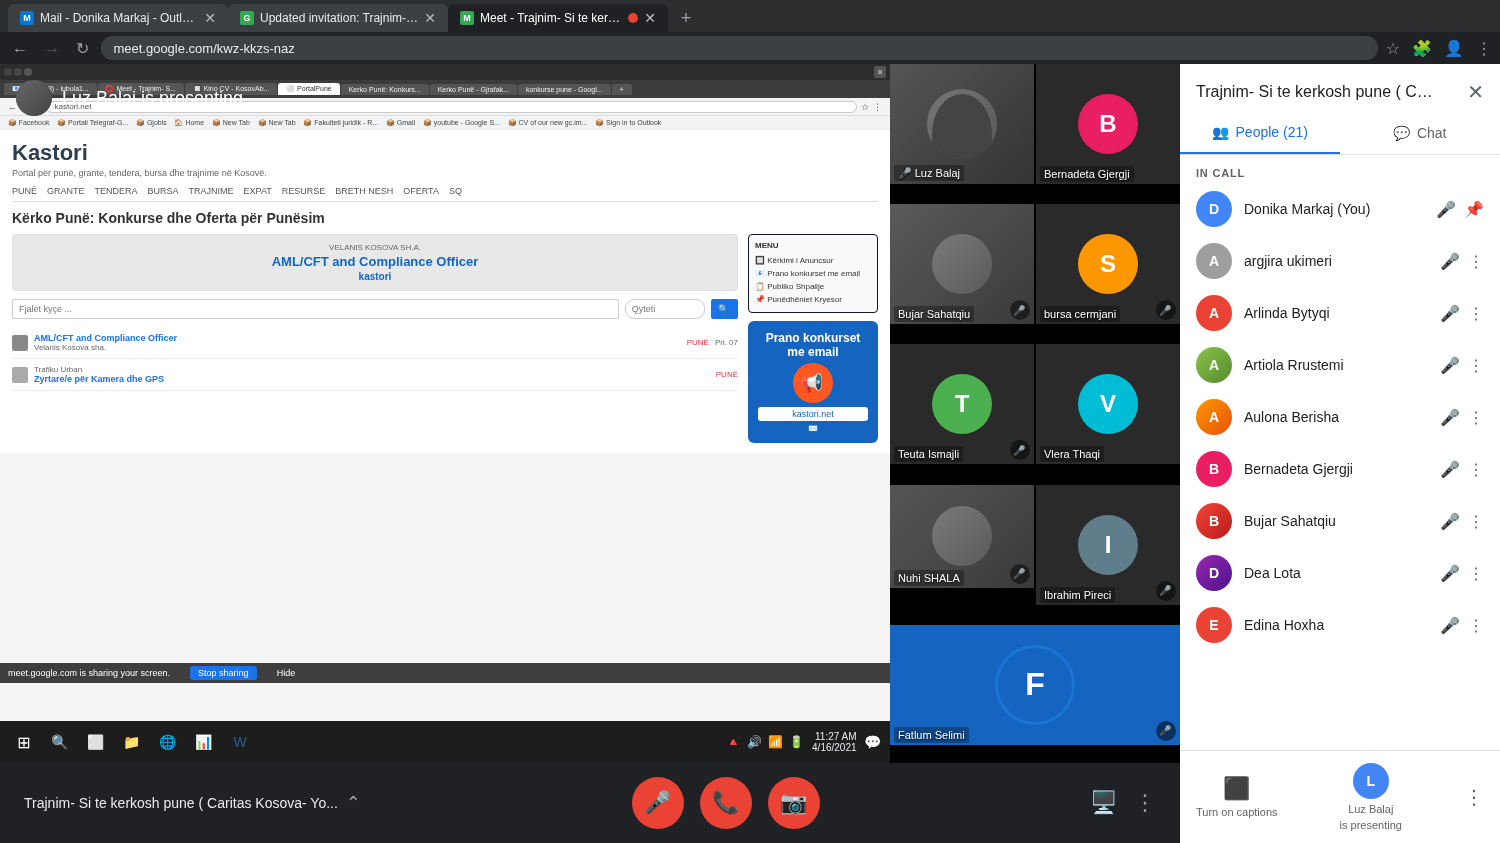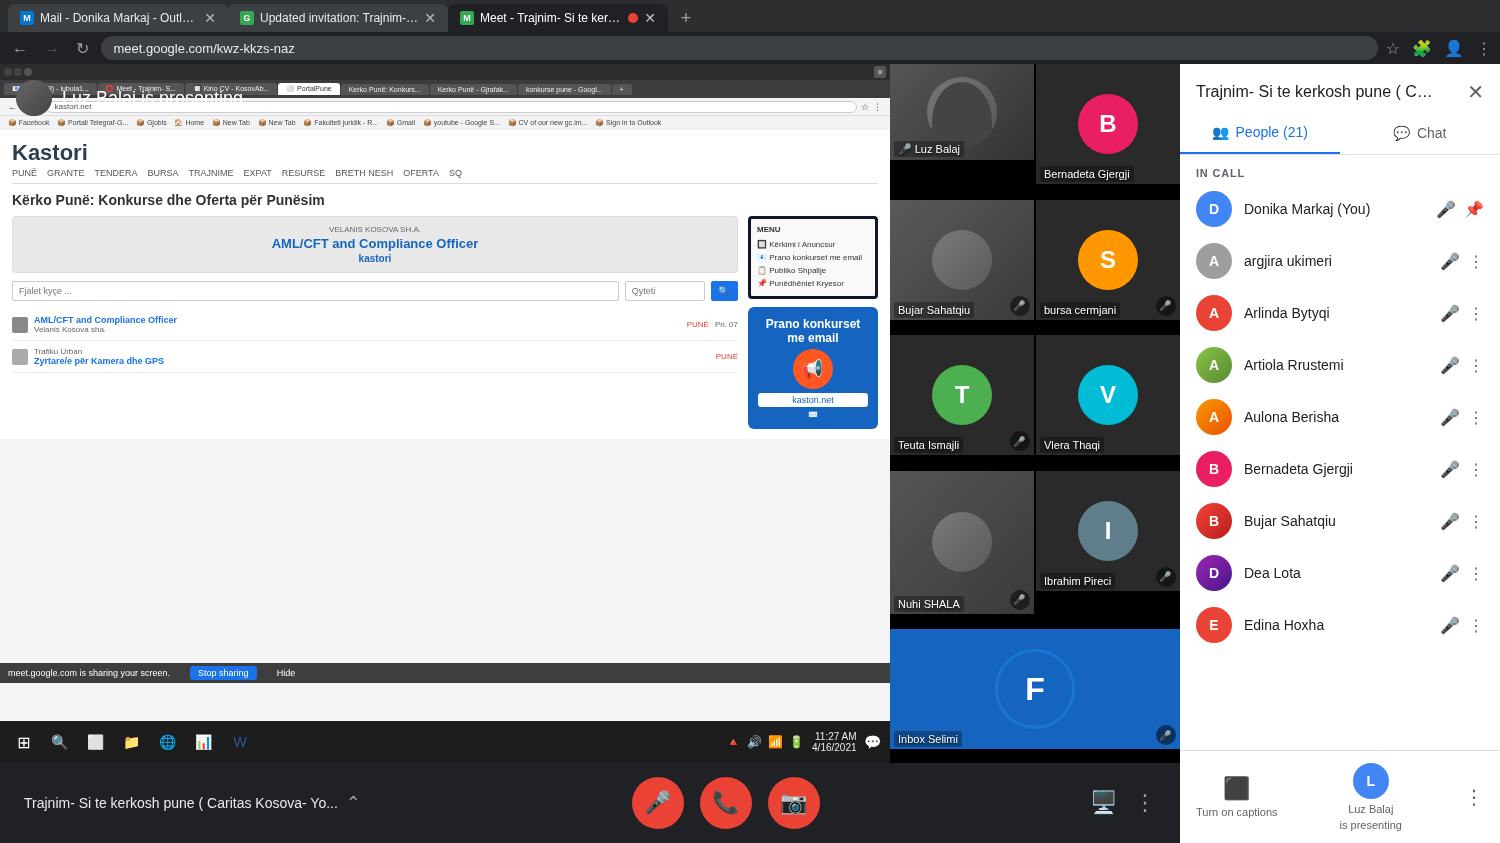--- a/index.html
+++ b/index.html
@@ -169,20 +169,21 @@
             <span style="font-size:7px;color:#444;">📦 New Tab</span>
             <span style="font-size:7px;color:#444;">📦 Fakulteti juridik - R...</span>
             <span style="font-size:7px;color:#444;">📦 Gmail</span>
             <span style="font-size:7px;color:#444;">📦 youtube - Google S...</span>
             <span style="font-size:7px;color:#444;">📦 CV of our new gc.im...</span>
             <span style="font-size:7px;color:#444;">📦 Sign in to Outlook</span>
           </div>
 
           <div style="background:#fff;padding:10px 12px;flex:1;position:relative;">
             <div style="font-size:22px;font-weight:bold;color:#2c3e50;margin-bottom:2px;">Kastori</div>
+            <div style="font-size:9px;color:#666;margin-bottom:8px;">Portal për punë, grante, tendera, bursa dhe trajnime në Kosovë.</div>
 
             <div style="display:flex;gap:10px;font-size:9px;color:#555;border-bottom:1px solid #ddd;padding-bottom:5px;margin-bottom:8px;">
               <span>PUNË</span>
                 <span>GRANTE</span>
                 <span>TENDERA</span>
                 <span>BURSA</span>
                 <span>TRAJNIME</span>
                 <span>EXPAT</span>
                 <span>RESURSE</span>
                 <span>BRETH NESH</span>
@@ -196,21 +197,21 @@
               <div style="flex:1;">
 
                 <div style="background:#e8e8e8;border-radius:4px;padding:8px;margin-bottom:8px;text-align:center;border:1px solid #ddd;">
                   <div style="font-size:8px;color:#666;margin-bottom:2px;">VELANIS KOSOVA SH.A.</div>
                   <div style="font-size:13px;font-weight:bold;color:#1565c0;margin-bottom:2px;">AML/CFT and Compliance Officer</div>
                   <div style="font-size:10px;font-weight:bold;color:#1565c0;">kastori</div>
                 </div>
 
                 <div style="display:flex;gap:6px;margin-bottom:8px;">
                   <input style="flex: 1 1 0%; border: 1px solid rgb(204, 204, 204); border-radius: 2px; height: 20px; padding: 0px 6px; font-size: 9px;" placeholder="Fjalet kyçe ...">
-                  <input style="width: 80px; border: 1px solid rgb(204, 204, 204); border-radius: 2px; height: 20px; padding: 0px 6px; font-size: 9px;" placeholder="Qyteti">
+                  <input style="width: 80px; border: 1px solid rgb(204, 204, 204); border-radius: 9px; height: 20px; padding: 0px 6px; font-size: 9px;" placeholder="Qyteti">
                   <button style="background:#1a73e8;color:white;border:none;border-radius:2px;height:20px;padding:0 8px;font-size:9px;cursor:pointer;">🔍</button>
                 </div>
 
                 <div style="display:flex;align-items:center;gap:6px;padding:6px 0;border-bottom:1px solid #eee;">
                   <div style="width:16px;height:16px;background:#888;border-radius:2px;"></div>
                   <div style="flex:1;">
                     <div style="font-size:9px;font-weight:bold;color:#1a73e8;">AML/CFT and Compliance Officer</div>
                     <div style="font-size:8px;color:#666;">Velanis Kosova sha.</div>
                   </div>
                   <div style="font-size:8px;color:#e53935;">PUNË</div>
@@ -220,21 +221,21 @@
                   <div style="width:16px;height:16px;background:#aaa;border-radius:2px;"></div>
                   <div style="flex:1;">
                     <div style="font-size:8px;color:#666;">Trafiku Urban</div>
                     <div style="font-size:9px;font-weight:bold;color:#1a73e8;">Zyrtare/e për Kamera dhe GPS</div>
                   </div>
                   <div style="font-size:8px;color:#e53935;">PUNË</div>
                 </div>
               </div>
 
               <div style="width:130px;">
-                <div style="background:#f9f9f9;border:3px solid #0f172a;border-radius:4px;padding:6px;margin-bottom:8px;font-size:8px;color:#333;">
+                <div style="background:#f9f9f9;border:1px solid #0f172a;border-radius:4px;padding:6px;margin-bottom:8px;font-size:8px;color:#333;">
                   <div style="font-weight:bold;margin-bottom:4px;">MENU</div>
                   <div style="padding:2px 0;">🔲 Kërkimi i Anuncsur</div>
                   <div style="padding:2px 0;">📧 Prano konkurset me email</div>
                   <div style="padding:2px 0;">📋 Publiko Shpallje</div>
                   <div style="padding:2px 0;">📌 Punëdhëniet Kryesor</div>
                 </div>
 
                 <div style="background:#1565c0;border-radius:6px;padding:10px;color:white;text-align:center;">
                   <div style="font-size:12px;font-weight:bold;margin-bottom:4px;">Prano konkurset me email</div>
                   <div style="width:40px;height:40px;background:#ff5722;border-radius:50%;margin:4px auto;display:flex;align-items:center;justify-content:center;font-size:18px;">📢</div>
@@ -273,21 +274,21 @@
                 <div style="font-size:10px;color:#e8eaed;">4/16/2021</div>
               </div>
               <div style="font-size:14px;color:#e8eaed;">💬</div>
             </div>
           </div>
         </div>
       </div>
 
       <div class="participants-grid" style="width:290px;height:100%;">
 
-        <div class="participant-tile luz-tile" style="height:96px;align-items:center;">
+        <div class="participant-tile luz-tile" style="height:120px;align-items:center;">
           <div style="width:100%;height:100%;background:linear-gradient(135deg,#555,#333);display:flex;align-items:center;justify-content:center;">
             <div style="width:70px;height:70px;border-radius:50%;background:linear-gradient(135deg,#777,#555);overflow:hidden;display:flex;align-items:center;justify-content:center;">
               <div style="width:60px;height:80px;background:#444;border-radius:50% 50% 40% 40%;position:relative;top:10px;"></div>
             </div>
           </div>
           <div class="participant-name-tag">
             <span style="background:rgba(0,0,0,0.3);padding:2px 4px;border-radius:2px;">🎤 Luz Balaj</span>
           </div>
         </div>
 
@@ -330,21 +331,21 @@
           </div>
         </div>
 
         <div class="participant-tile" style="height:120px;background:#2a2a2a;">
           <div class="participant-avatar-circle" style="background:#00bcd4;">V</div>
           <div class="participant-name-tag">
             <span style="background:rgba(0,0,0,0.3);padding:2px 4px;border-radius:2px;">Vlera Thaqi</span>
           </div>
         </div>
 
-        <div class="participant-tile" style="height:143px;background:#3a3a3a;">
+        <div class="participant-tile" style="height:103px;background:#3a3a3a;">
           <div style="width:100%;height:100%;background:linear-gradient(135deg,#555,#3a3a3a);display:flex;align-items:center;justify-content:center;">
             <div style="width:60px;height:60px;border-radius:50%;background:linear-gradient(135deg,#7a7a7a,#5a5a5a);"></div>
           </div>
           <div class="participant-name-tag">
             <span style="background:rgba(0,0,0,0.3);padding:2px 4px;border-radius:2px;">Nuhi SHALA</span>
           </div>
           <div class="mute-indicator">
             <span style="color:#ea4335;font-size:10px;">🎤</span>
           </div>
         </div>
@@ -355,21 +356,21 @@
             <span style="background:rgba(0,0,0,0.3);padding:2px 4px;border-radius:2px;">Ibrahim Pireci</span>
           </div>
           <div class="mute-indicator">
             <span style="color:#ea4335;font-size:10px;">🎤</span>
           </div>
         </div>
 
         <div class="participant-tile" style="height:120px;background:#1565c0;grid-column:1/-1;">
           <div class="participant-avatar-circle" style="background:#1565c0;border:3px solid #1976d2;font-size:32px;width:80px;height:80px;">F</div>
           <div class="participant-name-tag">
-            <span style="background:rgba(0,0,0,0.3);padding:2px 4px;border-radius:2px;">Inbox Selimi</span>
+            <span style="background:rgba(0,0,0,0.3);padding:2px 4px;border-radius:2px;">Fatlum Selimi</span>
           </div>
           <div class="mute-indicator">
             <span style="color:#ea4335;font-size:10px;">🎤</span>
           </div>
         </div>
       </div>
     </div>
 
     <div class="bottom-bar">
       <div class="meeting-title">

